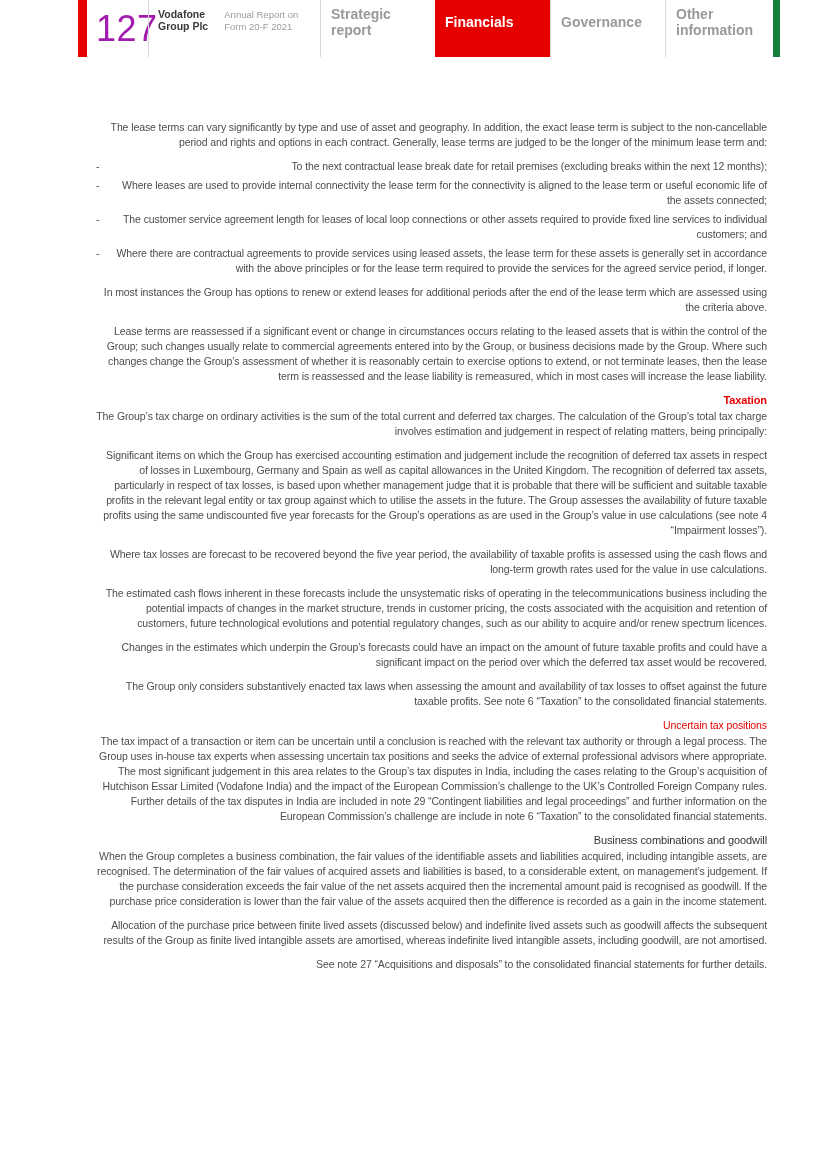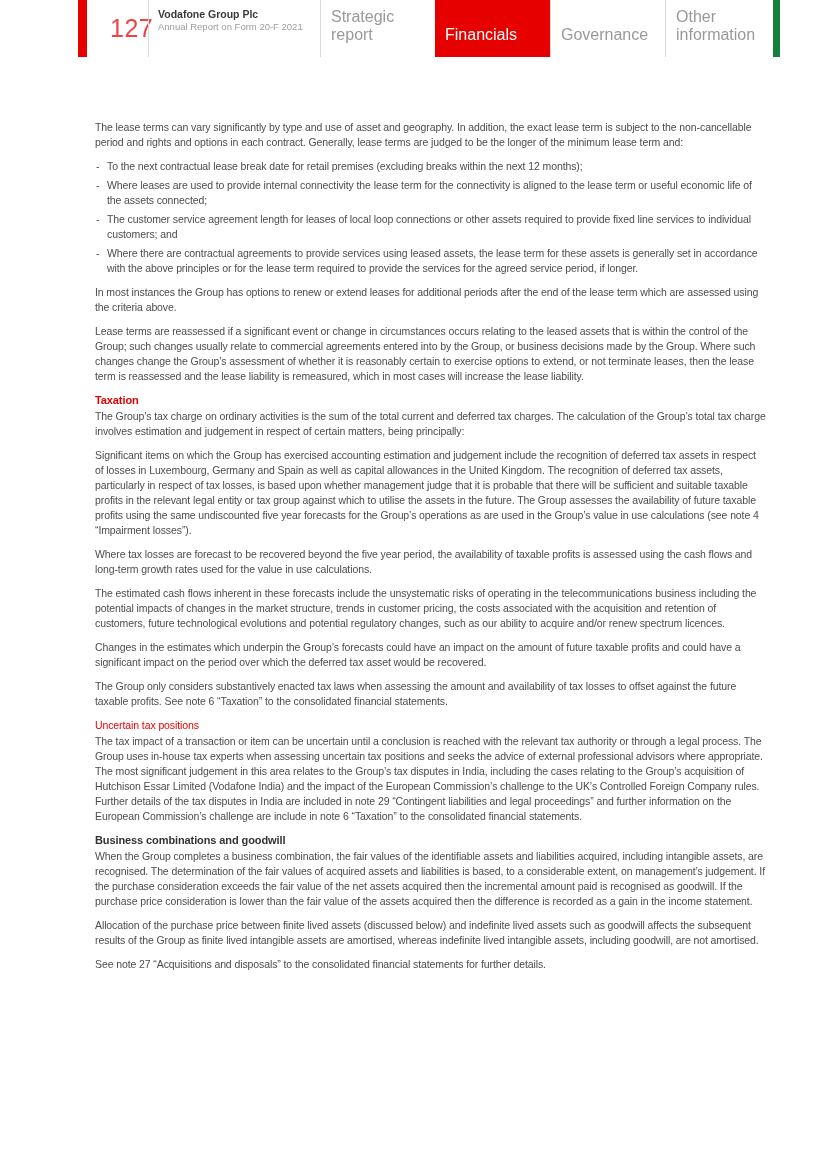--- a/index.html
+++ b/index.html
@@ -4,40 +4,40 @@
 <style>
   * { margin:0; padding:0; box-sizing:border-box; }
   html,body { background:#ffffff; }
   body { font-family:"Liberation Sans", sans-serif; }
   .page { position:relative; width:826px; height:1168px; background:#fff; overflow:hidden; }
 
   
   .header { position:absolute; top:0; left:78px; height:57px; display:flex; }
   .red-stripe { width:9px; height:57px; background:#e60000; }
   .hcell { border-left:1px solid #d9d9d9; height:57px; }
-  .pagenum { width:61px; display:flex; align-items:center; padding-left:23px;
-             font-size:25px; color:#ef4444; border-left:none; letter-spacing:0.5px; }
-  .titleblock { width:172px; display:flex; flex-direction:column; padding:8px 0 0 9px; }
+  .pagenum { width:61px; display:flex; align-items:center; padding-left:9px;
+             font-size:36px; color:#a21caf; border-left:none; letter-spacing:0.5px; }
+  .titleblock { width:172px; display:flex; flex-direction:row; justify-content:center; padding:8px 0 0 9px; }
   .company { font-size:10.5px; font-weight:bold; color:#3a3a3c; line-height:12px; }
   .report { font-size:9.5px; color:#9b9c9e; line-height:12px; margin-top:1px; }
-  .tab { width:115px; display:flex; align-items:flex-end; padding:0 6px 13px 10px;
-         font-size:16px; font-weight:normal; color:#97999b; cursor:pointer; }
+  .tab { width:115px; display:flex; align-items:center; padding:0 6px 13px 10px;
+         font-size:14px; font-weight:bold; color:#97999b; cursor:pointer; }
   .tab.active { background:#e60000; color:#ffffff; border-left:none; }
   .tab.last { border-right:7px solid #15803d; }
 
   
   .bodycol { position:absolute; left:95px; top:120px; width:672px;
-             font-size:10.5px; line-height:15px; color:#4a4d4e; letter-spacing:-0.1px; }
+             font-size:10.5px; line-height:15px; color:#4a4d4e; letter-spacing:-0.1px;text-align:right; }
   .bodycol p { margin-bottom:9px; }
   ul.bullets { list-style:none; margin-bottom:9px; }
   ul.bullets li { position:relative; padding-left:12px; margin-bottom:4px; }
   ul.bullets li::before { content:"-"; position:absolute; left:1px; top:0; }
   .h-red { color:#e60000; font-weight:bold; font-size:11px; margin-top:3px; margin-bottom:1px; }
   .sub-red { color:#e60000; font-size:10.5px; margin-top:5px; margin-bottom:1px; }
-  .h-dark { color:#333333; font-weight:bold; font-size:11px; margin-top:6px; margin-bottom:1px; }
+  .h-dark { color:#333333; font-weight:normal; font-size:11px; margin-top:6px; margin-bottom:1px; }
 </style>
 </head>
 <body>
 
 <div class="page">
 
   <header class="header">
     <div class="red-stripe"></div>
     <div class="hcell pagenum">127</div>
     <div class="hcell titleblock">
@@ -66,21 +66,21 @@
       <li>To the next contractual lease break date for retail premises (excluding breaks within the next 12 months);</li>
       <li>Where leases are used to provide internal connectivity the lease term for the connectivity is aligned to the lease term or useful economic life of the assets connected;</li>
       <li>The customer service agreement length for leases of local loop connections or other assets required to provide fixed line services to individual customers; and</li>
       <li>Where there are contractual agreements to provide services using leased assets, the lease term for these assets is generally set in accordance with the above principles or for the lease term required to provide the services for the agreed service period, if longer.</li>
     </ul>
 
     <p>In most instances the Group has options to renew or extend leases for additional periods after the end of the lease term which are assessed using the criteria above.</p>
     <p>Lease terms are reassessed if a significant event or change in circumstances occurs relating to the leased assets that is within the control of the Group; such changes usually relate to commercial agreements entered into by the Group, or business decisions made by the Group.  Where such changes change the Group’s assessment of whether it is reasonably certain to exercise options to extend, or not terminate leases, then the lease term is reassessed and the lease liability is remeasured, which in most cases will increase the lease liability.</p>
 
     <div class="h-red">Taxation</div>
-    <p>The Group’s tax charge on ordinary activities is the sum of the total current and deferred tax charges. The calculation of the Group’s total tax charge involves estimation and judgement in respect of certain matters, being principally:</p>
+    <p>The Group’s tax charge on ordinary activities is the sum of the total current and deferred tax charges. The calculation of the Group’s total tax charge involves estimation and judgement in respect of relating matters, being principally:</p>
 
     <p>Significant items on which the Group has exercised accounting estimation and judgement include the recognition of deferred tax assets in respect of losses in Luxembourg, Germany and Spain as well as capital allowances in the United Kingdom. The recognition of deferred tax assets, particularly in respect of tax losses, is based upon whether management judge that it is probable that there will be sufficient and suitable taxable profits in the relevant legal entity or tax group against which to utilise the assets in the future. The Group assesses the availability of future taxable profits using the same undiscounted five year forecasts for the Group’s operations as are used in the Group’s value in use calculations (see note 4 “Impairment losses”).</p>
     <p>Where tax losses are forecast to be recovered beyond the five year period, the availability of taxable profits is assessed using the cash flows and long-term growth rates used for the value in use calculations.</p>
     <p>The estimated cash flows inherent in these forecasts include the unsystematic risks of operating in the telecommunications business including the potential impacts of changes in the market structure, trends in customer pricing, the costs associated with the acquisition and retention of customers, future technological evolutions and potential regulatory changes, such as our ability to acquire and/or renew spectrum licences.</p>
     <p>Changes in the estimates which underpin the Group’s forecasts could have an impact on the amount of future taxable profits and could have a significant impact on the period over which the deferred tax asset would be recovered.</p>
     <p>The Group only considers substantively enacted tax laws when assessing the amount and availability of tax losses to offset against the future taxable profits. See note 6 “Taxation” to the consolidated financial statements.</p>
 
     <div class="sub-red">Uncertain tax positions</div>
     <p>The tax impact of a transaction or item can be uncertain until a conclusion is reached with the relevant tax authority or through a legal process. The Group uses in-house tax experts when assessing uncertain tax positions and seeks the advice of external professional advisors where appropriate. The most significant judgement in this area relates to the Group’s tax disputes in India, including the cases relating to the Group’s acquisition of Hutchison Essar Limited (Vodafone India) and the impact of the European Commission’s challenge to the UK’s Controlled Foreign Company rules. Further details of the tax disputes in India are included in note 29 “Contingent liabilities and legal proceedings” and further information on the European Commission’s challenge are include in note 6 “Taxation” to the consolidated financial statements.</p>
 

